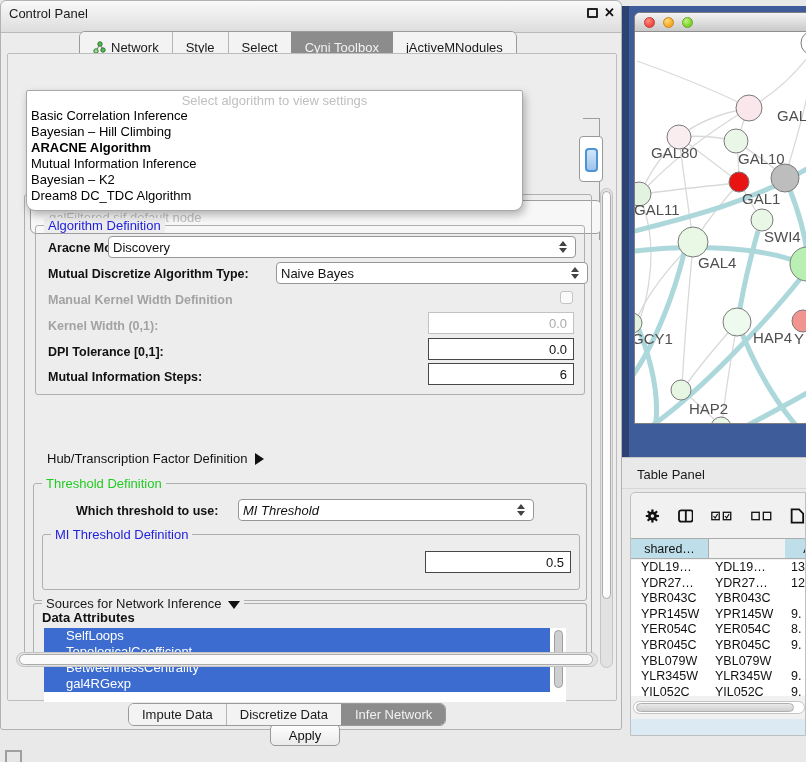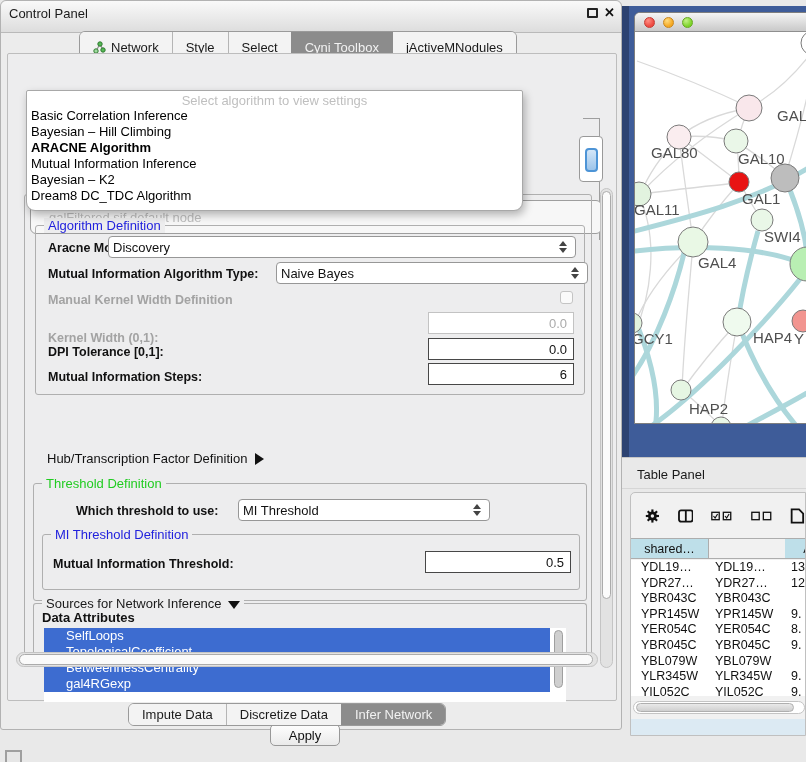--- a/index.html
+++ b/index.html
@@ -210,33 +210,33 @@
 
         <span class="fld-label" style="left:12px; top:15px;">Aracne Mode:</span>
         <div class="combo" style="left:72px; top:10px; width:468px; height:22px;">
           <span class="val">Discovery</span>
           <span class="spin">
               <span class="tri-up"></span>
               <span class="tri-dn"></span>
             </span>
         </div>
 
-        <span class="fld-label" style="left:12px; top:41px;">Mutual Information Algorithm Type:</span>
+        <span class="fld-label" style="left:12px; top:41px;">Mutual Discretize Algorithm Type:</span>
         <div class="combo" style="left:240px; top:36px; width:312px; height:22px;">
           <span class="val">Naive Bayes</span>
           <span class="spin">
               <span class="tri-up"></span>
               <span class="tri-dn"></span>
             </span>
         </div>
 
         <span class="fld-label disabled" style="left:12px; top:67px;">Manual Kernel Width Definition</span>
         <span class="checkbox" style="left:524px; top:65px;"></span>
 
-        <span class="fld-label disabled" style="left:12px; top:105px;">Kernel Width (0,1):</span>
+        <span class="fld-label disabled" style="left:12px; top:93px;">Kernel Width (0,1):</span>
         <div class="tinput disabled" style="left:392px; top:86px; width:146px; height:22px;">
           <span>0.0</span>
         </div>
 
         <span class="fld-label" style="left:12px; top:119px;">DPI Tolerance [0,1]:</span>
         <div class="tinput" style="left:392px; top:112px; width:146px; height:22px;">
           <span>0.0</span>
         </div>
 
         <span class="fld-label" style="left:12px; top:144px;">Mutual Information Steps:</span>
@@ -247,31 +247,30 @@
 
       <div class="hub-row" style="left:22px; top:256px;">
         <span>Hub/Transcription Factor Definition</span>
         <span class="tri-right"></span>
       </div>
 
       <div class="groupbox" style="left:8px; top:288px; width:554px; height:118px;">
         <span class="group-label green">Threshold Definition</span>
 
         <span class="fld-label" style="left:42px; top:20px;">Which threshold to use:</span>
-        <div class="combo" style="left:204px; top:15px; width:252px; height:22px;">
+        <div class="combo" style="left:204px; top:15px; width:296px; height:22px;font-style:italic;">
           <span class="val">MI Threshold</span>
           <span class="spin">
               <span class="tri-up"></span>
               <span class="tri-dn"></span>
             </span>
         </div>
 
         <div class="groupbox" style="left:8px; top:50px; width:538px; height:56px;">
           <span class="group-label blue">MI Threshold Definition</span>
-          <span class="fld-label" style="left:10px; top:22px;">Mutual Information Threshold:</span>
           <div class="tinput" style="left:382px; top:16px; width:146px; height:22px;">
             <span>0.5</span>
           </div>
         </div>
       </div>
 
       <div class="groupbox" style="left:8px; top:408px; width:554px; height:61px; border-bottom:none; border-radius:3px 3px 0 0;">
         <span class="group-label">
           <span>Sources for Network Inference</span><span class="tri-down-sm"></span>
         </span>

